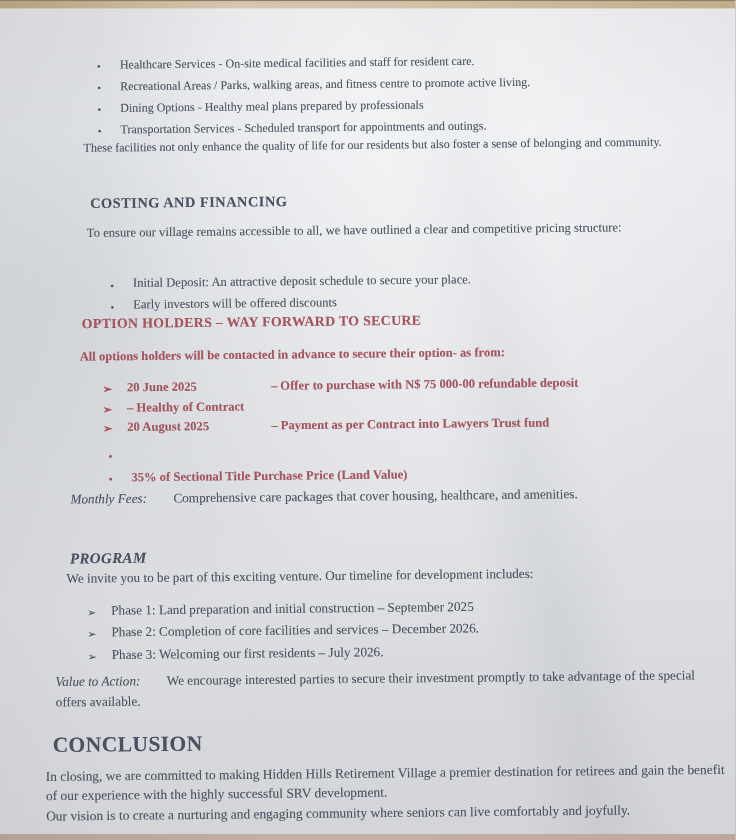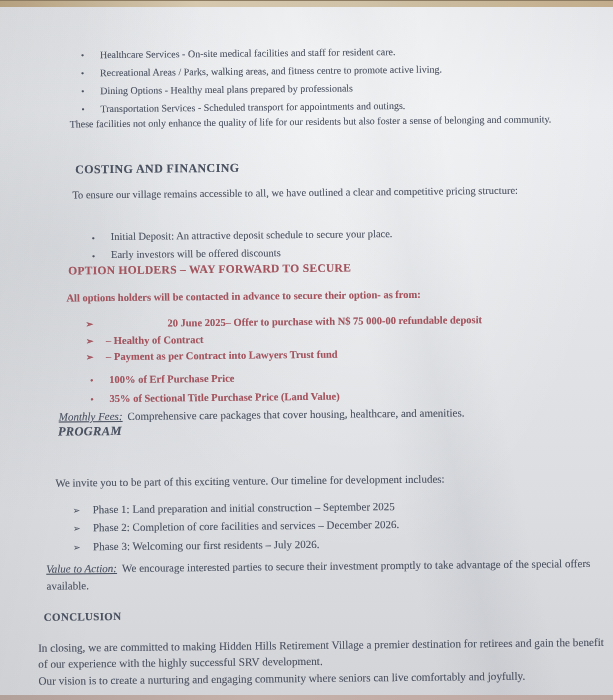--- a/index.html
+++ b/index.html
@@ -31,44 +31,44 @@
     transform-origin:50% 50%;
     text-shadow:0 0 0.5px rgba(30,35,55,0.22);
   }
   .sec{position:absolute;}
   .row{display:flex;align-items:flex-start;}
   .dot{flex:0 0 19px;font-size:9px;line-height:inherit;padding-top:1px;}
   .arrow{flex:0 0 20px;font-size:9px;padding-top:1px;}
   .bold{font-weight:bold;}
   .ital{font-style:italic;}
   .red{color:#a8525c;}
-  .lead{margin-right:5px;text-decoration:underline;}
+  .lead{margin-right:22px;}
 
   #facilities-bullets{top:44px;left:84px;width:480px;font-size:10px;line-height:17px;}
   #facilities-note{top:114px;left:72px;width:500px;font-size:10px;line-height:16px;}
 
   #costing-heading{top:160px;left:77px;font-size:12px;letter-spacing:0.4px;}
   #costing-intro{top:185px;left:74px;width:492px;font-size:10.5px;line-height:16.5px;}
   #costing-bullets{top:227px;left:93px;width:470px;font-size:10.5px;line-height:16.5px;}
 
   #option-heading{top:262px;left:69px;font-size:11.5px;letter-spacing:0.3px;}
   #option-notice{top:290px;left:67px;font-size:10.5px;}
   #schedule{top:314px;left:86px;font-size:10.5px;line-height:15.5px;}
-  #schedule .date{flex:0 0 120px;text-align:right;}
+  #schedule .date{flex:0 0 120px;}
   #price-bullets{top:369px;left:90px;font-size:10.5px;line-height:17.5px;}
 
   #monthly{top:406px;left:58px;width:525px;font-size:11px;line-height:16px;}
 
-  #program-heading{top:422px;left:57px;font-size:12.5px;letter-spacing:0.3px;}
+  #program-heading{top:456px;left:57px;font-size:12.5px;letter-spacing:0.3px;}
   #program-intro{top:472px;left:54px;width:525px;font-size:11px;line-height:16px;}
   #phases{top:499px;left:71px;width:520px;font-size:11px;line-height:17.3px;}
 
   #cta{top:558px;left:44px;width:548px;font-size:11px;line-height:17px;}
 
-  #conclusion-heading{top:608px;left:41px;font-size:11px;letter-spacing:0.3px;}
+  #conclusion-heading{top:608px;left:41px;font-size:18px;letter-spacing:0.3px;}
   #conclusion-body{top:637px;left:35px;font-size:11.2px;line-height:16.3px;}
   #conclusion-body .p1{width:575px;margin:0;}
   #conclusion-body .p2{width:522px;margin:0;}
 </style>
 </head>
 <body>
 
 <div class="photo">
   <div class="edge-top"></div>
   <div class="edge-bottom"></div>
@@ -118,28 +118,28 @@
         <span class="arrow">➢</span>
         <span class="date">20 June 2025</span>
         <span>– Offer to purchase with N$ 75 000-00 refundable deposit</span>
       </div>
       <div class="row">
         <span class="arrow">➢</span>
         <span>– Healthy of Contract</span>
       </div>
       <div class="row">
         <span class="arrow">➢</span>
+        <span class="date">20 August 2025</span>
         <span>– Payment as per Contract into Lawyers Trust fund</span>
       </div>
     </div>
 
     <div class="sec bold red" id="price-bullets">
       <div class="row">
         <span class="dot">•</span>
-        <span>100% of Erf Purchase Price</span>
       </div>
       <div class="row">
         <span class="dot">•</span>
         <span>35% of Sectional Title Purchase Price (Land Value)</span>
       </div>
     </div>
 
     <div class="sec" id="monthly">
       <span class="ital lead">Monthly Fees:</span><span>Comprehensive care packages that cover housing, healthcare, and amenities.</span>
     </div>

